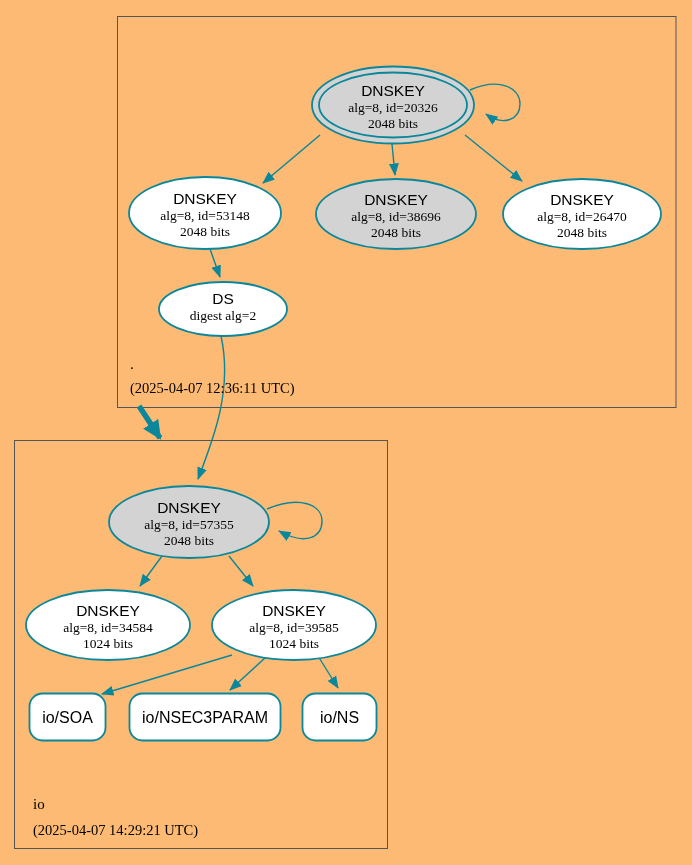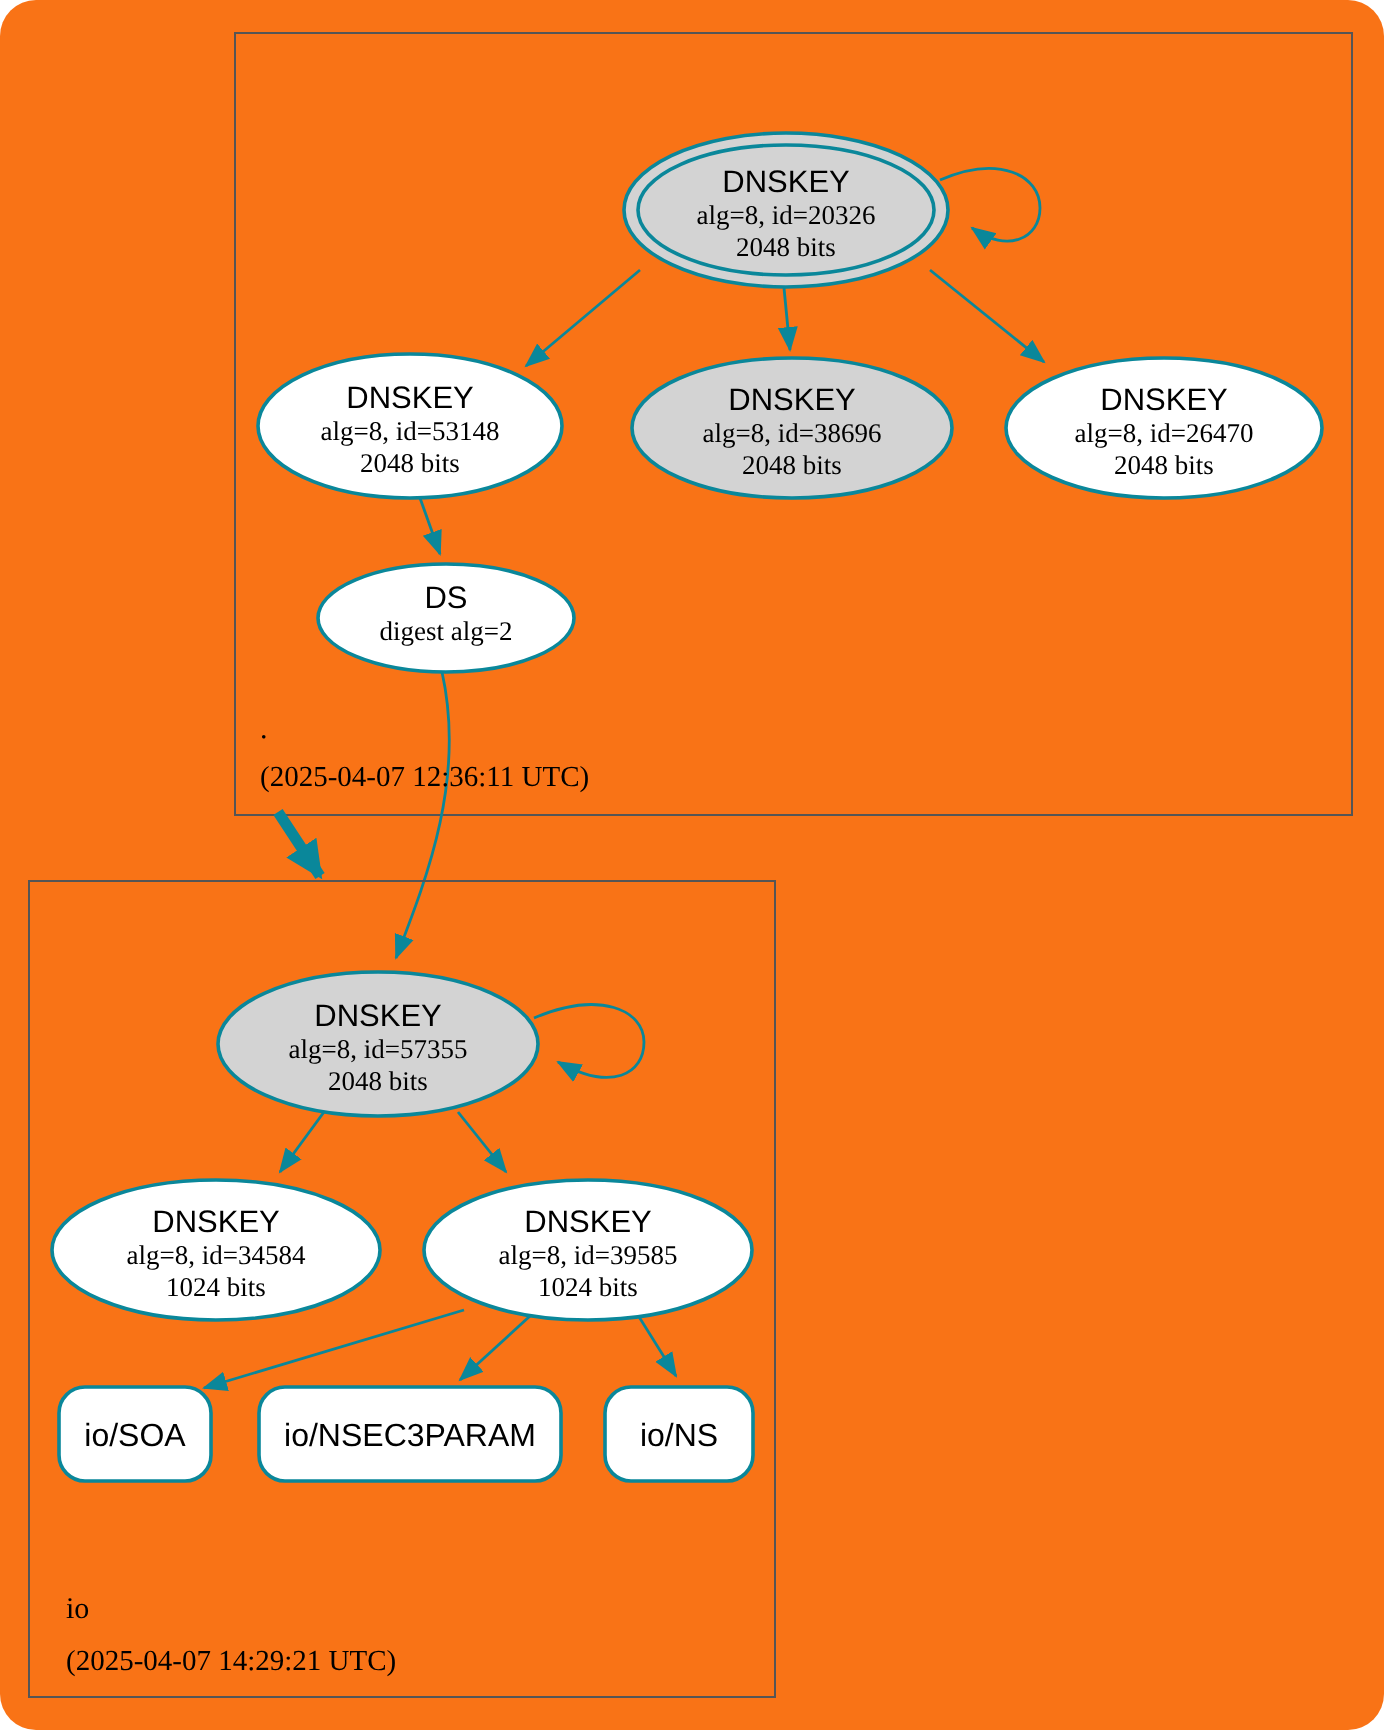--- a/index.html
+++ b/index.html
@@ -1,16 +1,16 @@
 <!DOCTYPE html>
 <html><head>
 <meta charset="utf-8">
 <style>
   html, body { margin: 0; padding: 0; background: #ffffff; }
-  .stage { width: 692px; height: 865px; position: relative; background: #f97316; border-radius: 18px; }
+  .stage { width: 692px; height: 865px; position: relative; background: #fdba74; }
   svg { display: block; }
 
   .zone-box { fill: none; stroke: #555555; stroke-width: 1; }
 
   .edge { fill: none; stroke: #0a879a; stroke-width: 1.4; }
   .edge-thick { fill: none; stroke: #0a879a; stroke-width: 5.5; }
 
   .node-ellipse { stroke: #0a879a; stroke-width: 1.8; }
   .fill-gray  { fill: #d3d3d3; }
   .fill-white { fill: #ffffff; }

